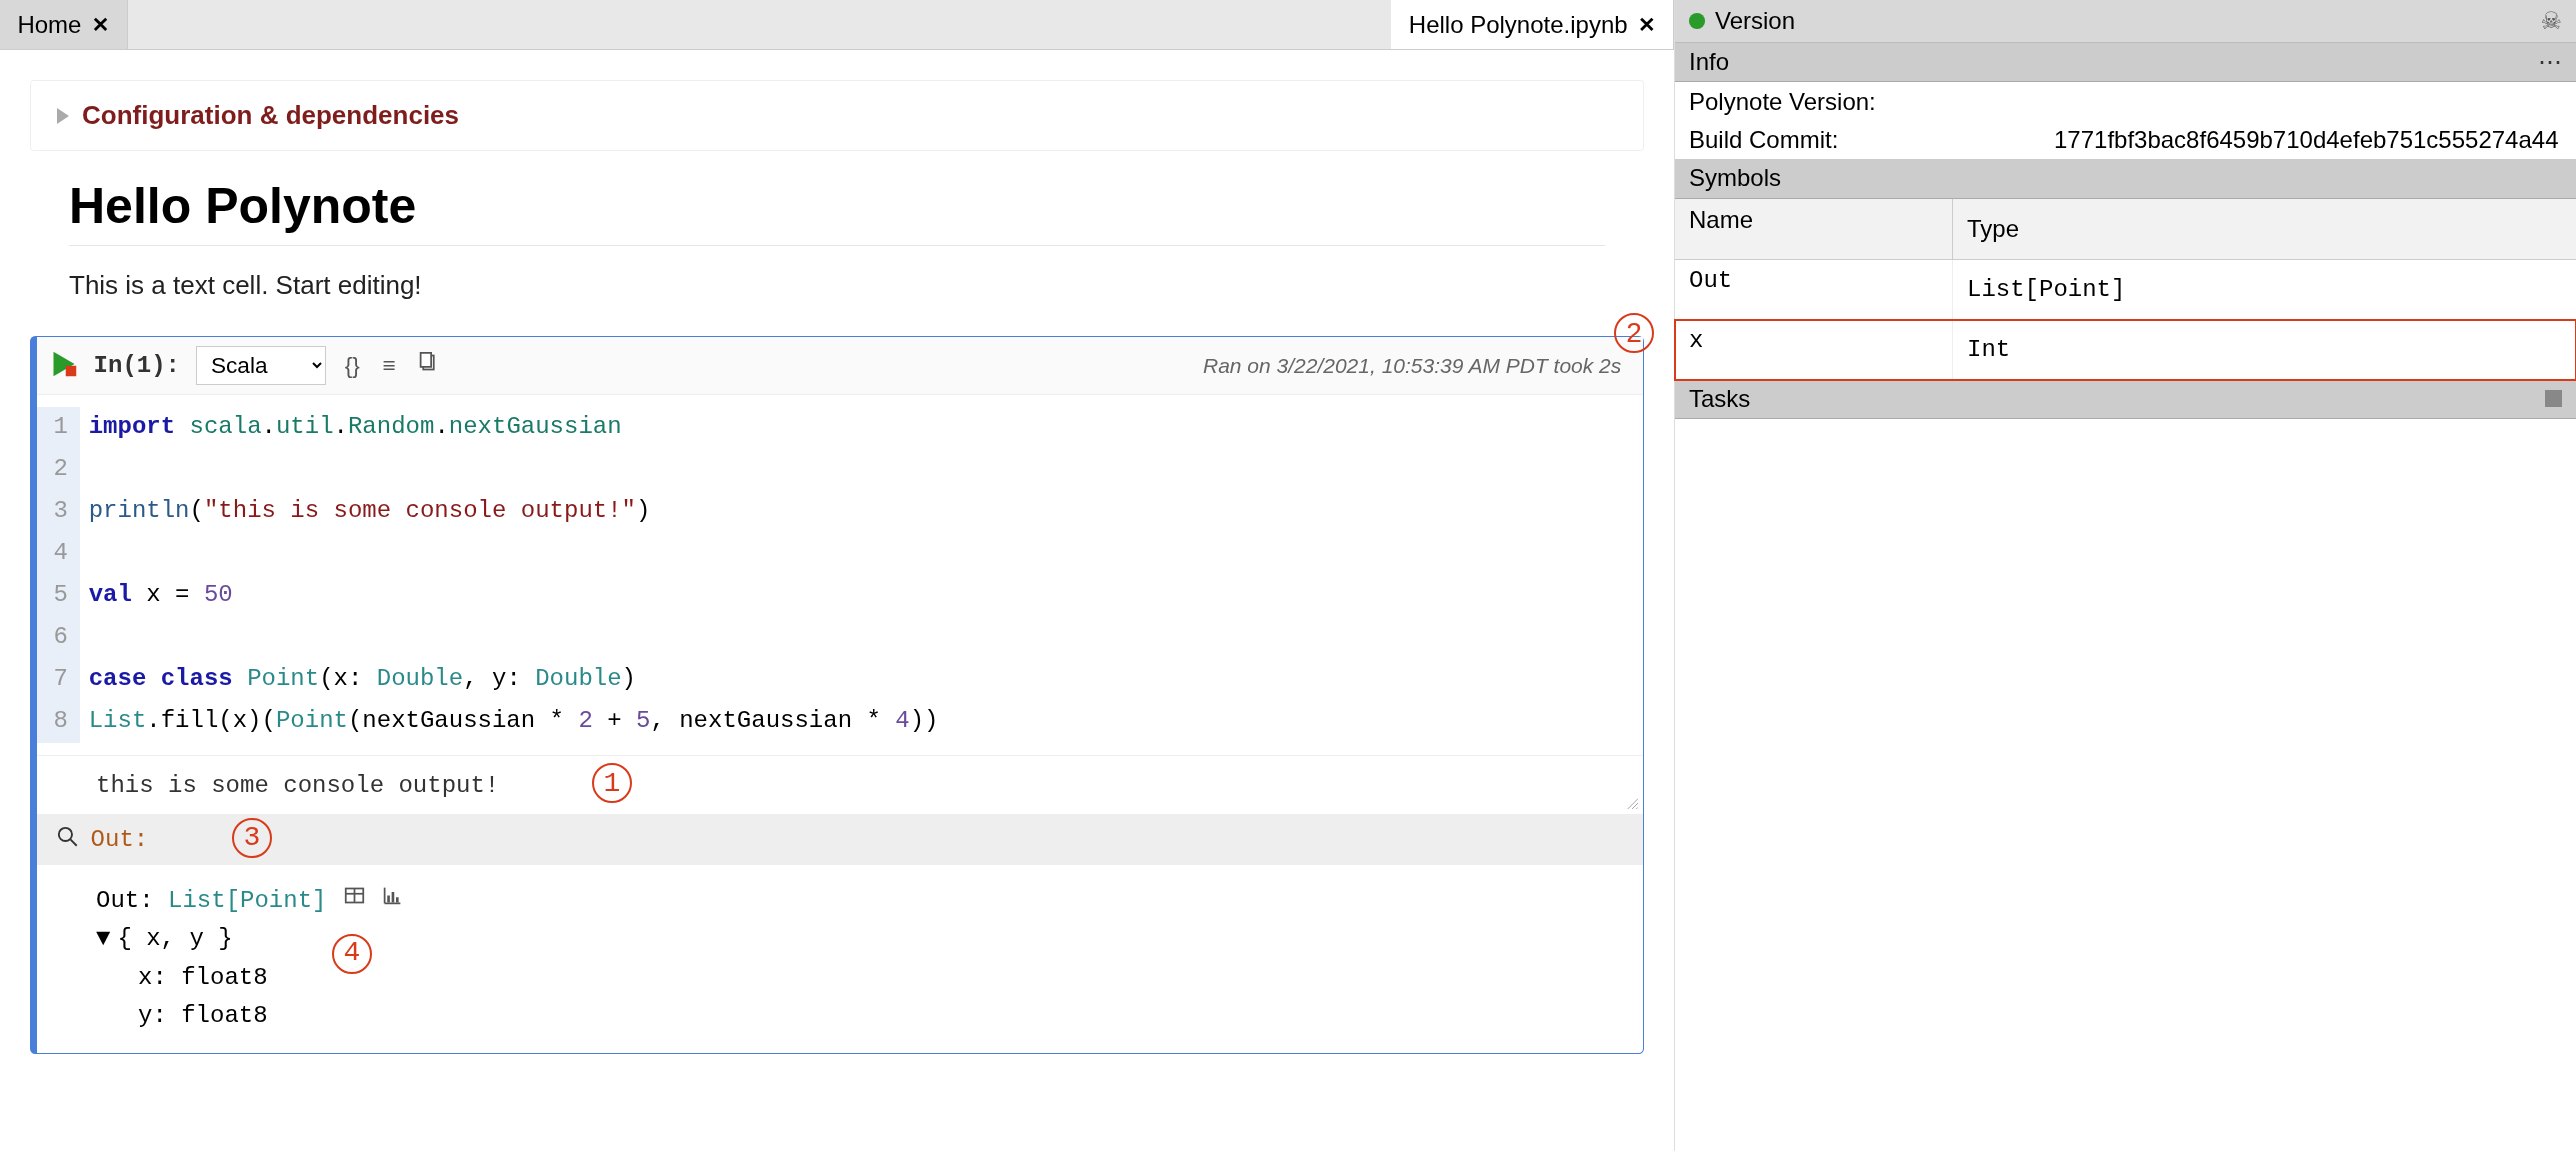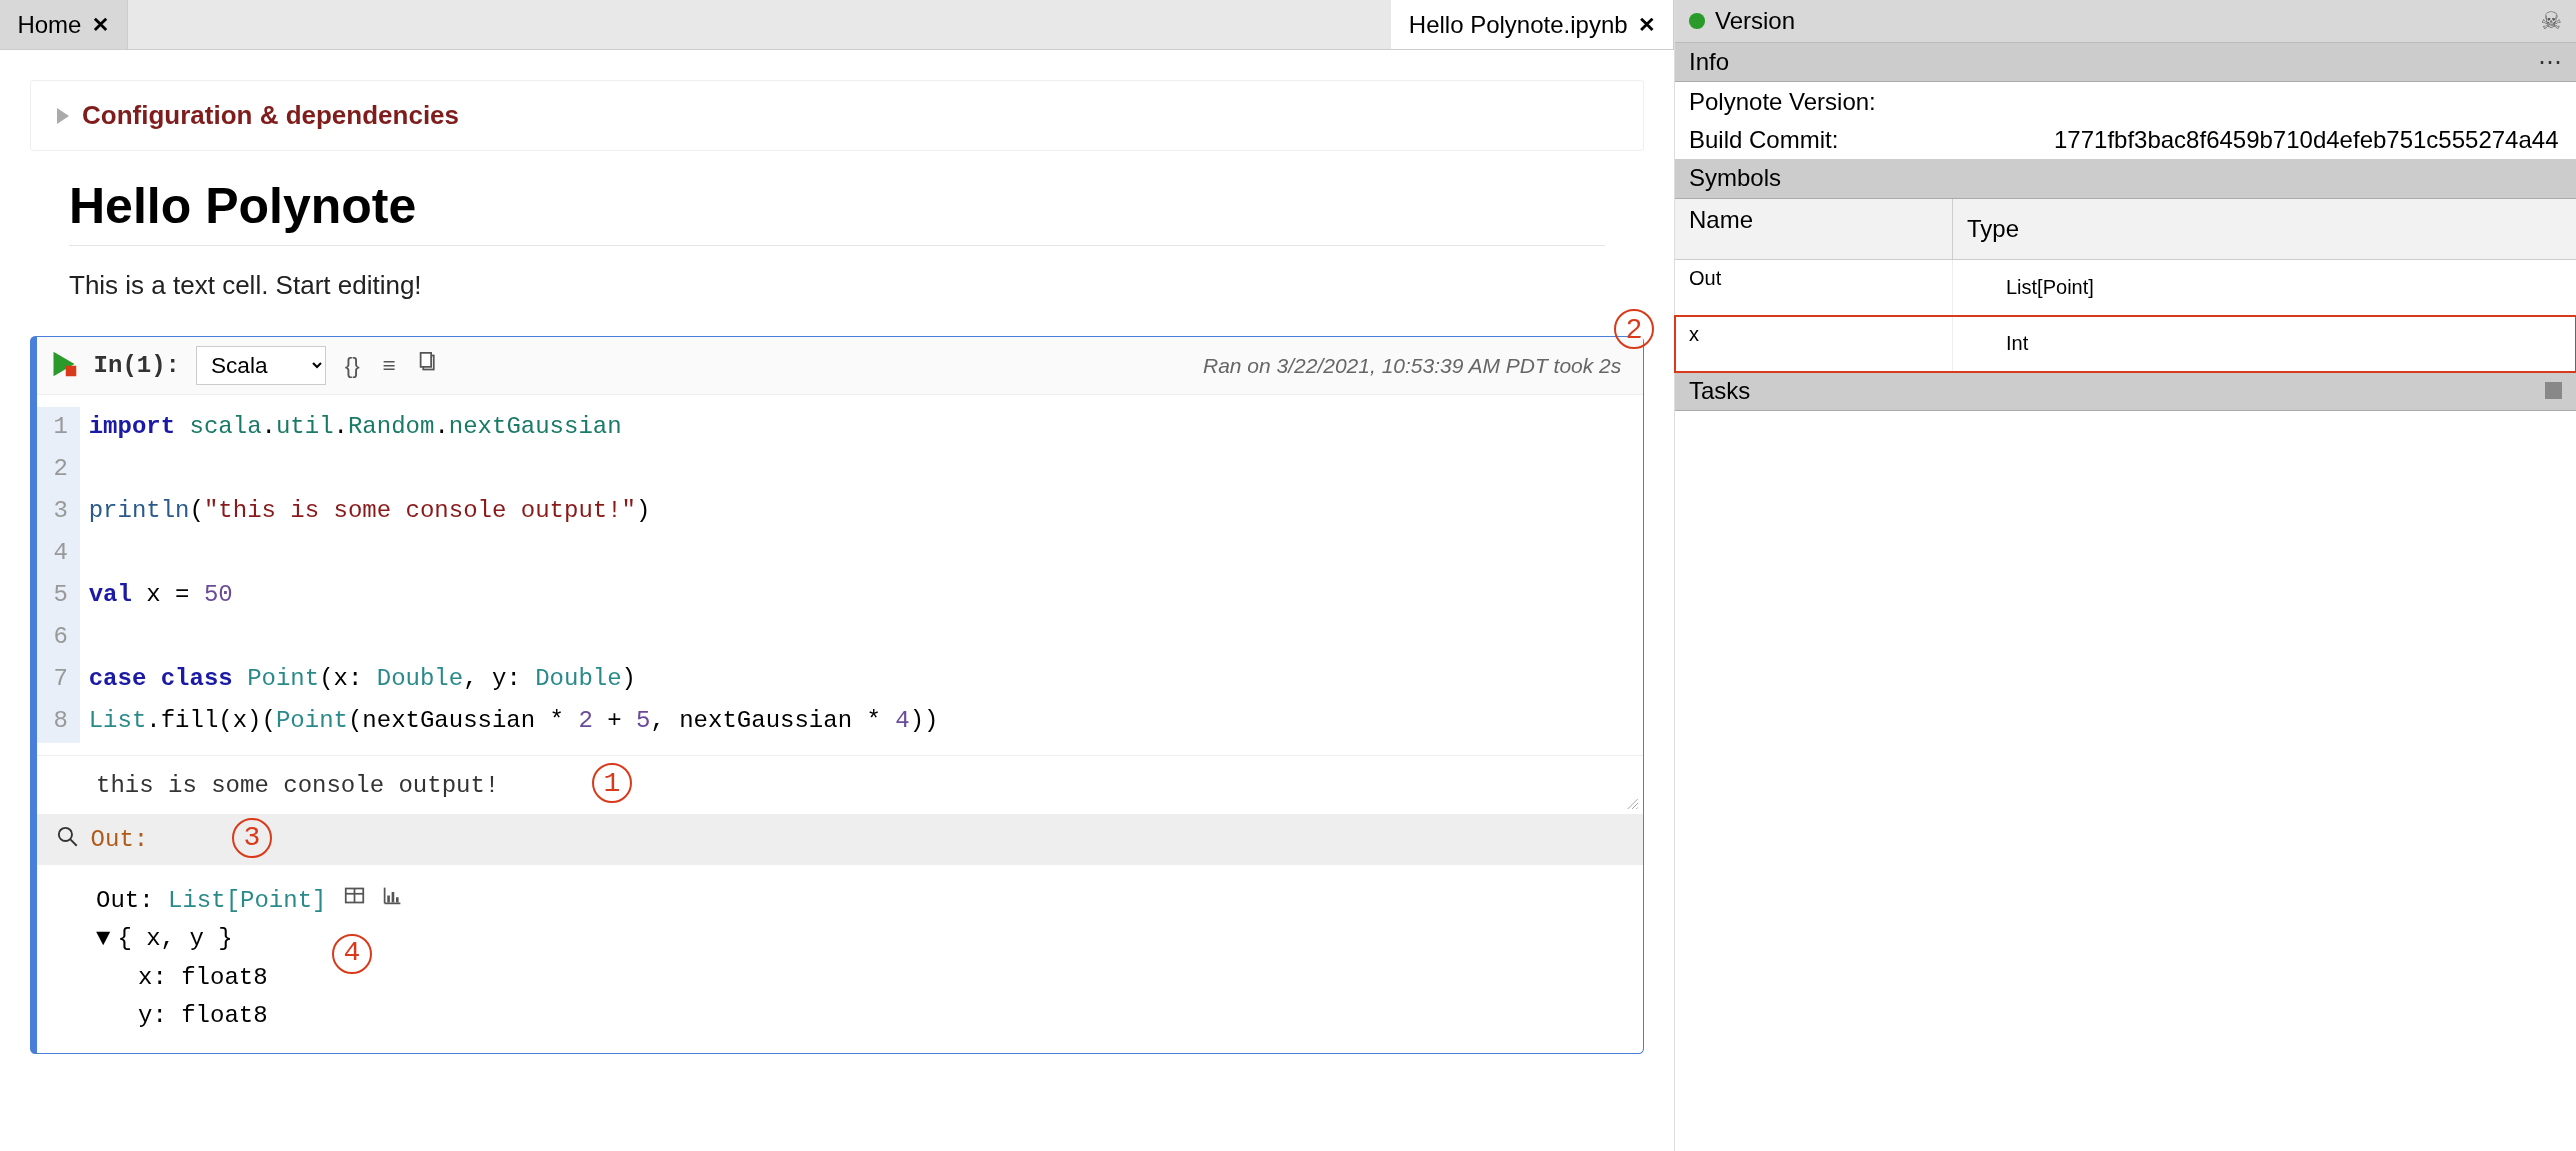--- a/index.html
+++ b/index.html
@@ -308,24 +308,23 @@
       width: 278px;
       padding: 7px 14px;
       border-right: 0.9px solid #ccc;
     }
     .sym-col-type {
       flex: 1;
       padding: 16px 14px;
     }
     .symbol-row {
       display: flex;
-      font-family: Liberation Sans, sans-serif;
-      font-size: 20px;
+      font-family: Liberation Mono, monospace;
+      font-size: 24px;
       border-bottom: 0.9px solid #eee;
-      gap: 39px;
     }
     .symbol-row.highlighted {
       outline: 2.6px solid #d93a1a;
       outline-offset: -1.7px;
     }
     .tasks-section {
       display: flex;
       align-items: center;
     }
     .stop-square {

